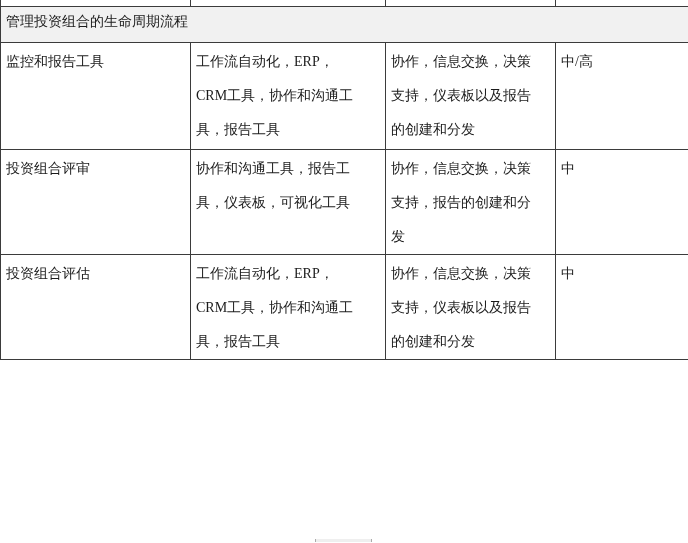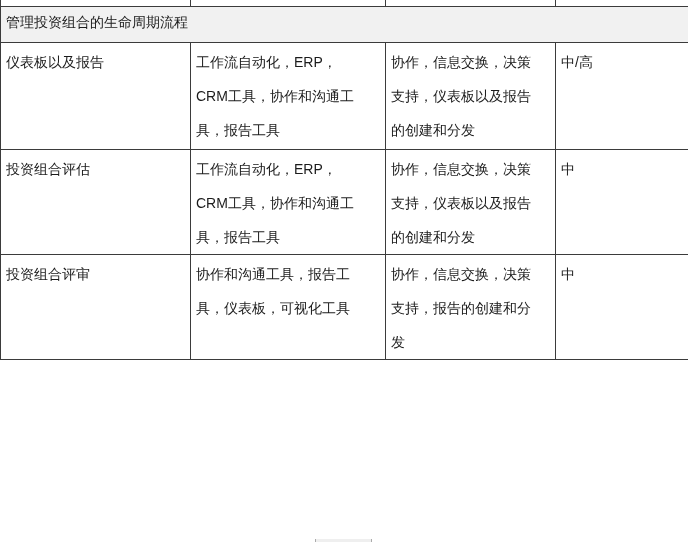--- a/index.html
+++ b/index.html
@@ -10,20 +10,21 @@
     background: #ffffff;
     overflow: hidden;
     font-family: "Liberation Sans", sans-serif;
   }
   .table-clip { overflow: hidden; }
   table.doc-table {
     border-collapse: collapse;
     table-layout: fixed;
     width: 688px;
     margin-top: -1px; 
+    font-family: Liberation Serif, serif;
   }
   table.doc-table td {
     border: 1px solid #3b3b3b;
     vertical-align: top;
     padding: 2px 6px 0 5px;
     font-size: 14px;
     line-height: 34px;
     color: #1b1b1b;
     white-space: pre-line;
     overflow: hidden;
@@ -66,49 +67,49 @@
         <td></td>
         <td></td>
         <td></td>
       </tr>
 
       <tr class="band-row">
         <td colspan="4">管理投资组合的生命周期流程</td>
       </tr>
 
       <tr style="height:107px">
-        <td>仪表板以及报告</td>
+        <td>监控和报告工具</td>
         <td>工作流自动化，ERP，
 CRM工具，协作和沟通工
 具，报告工具</td>
         <td>协作，信息交换，决策
 支持，仪表板以及报告
 的创建和分发</td>
         <td>中/高</td>
       </tr>
 
+
+      <tr style="height:103px">
+        <td>投资组合评审</td>
+        <td>协作和沟通工具，报告工
+具，仪表板，可视化工具</td>
+        <td>协作，信息交换，决策
+支持，报告的创建和分
+发</td>
+        <td>中</td>
+      </tr>
 
       <tr style="height:105px">
         <td>投资组合评估</td>
         <td>工作流自动化，ERP，
 CRM工具，协作和沟通工
 具，报告工具</td>
         <td>协作，信息交换，决策
 支持，仪表板以及报告
 的创建和分发</td>
         <td>中</td>
       </tr>
-
-      <tr style="height:103px">
-        <td>投资组合评审</td>
-        <td>协作和沟通工具，报告工
-具，仪表板，可视化工具</td>
-        <td>协作，信息交换，决策
-支持，报告的创建和分
-发</td>
-        <td>中</td>
-      </tr>
     </tbody>
       </table>
   </div>
 
   <div class="scroll-thumb"></div>
 </div>
 
 </body></html>

